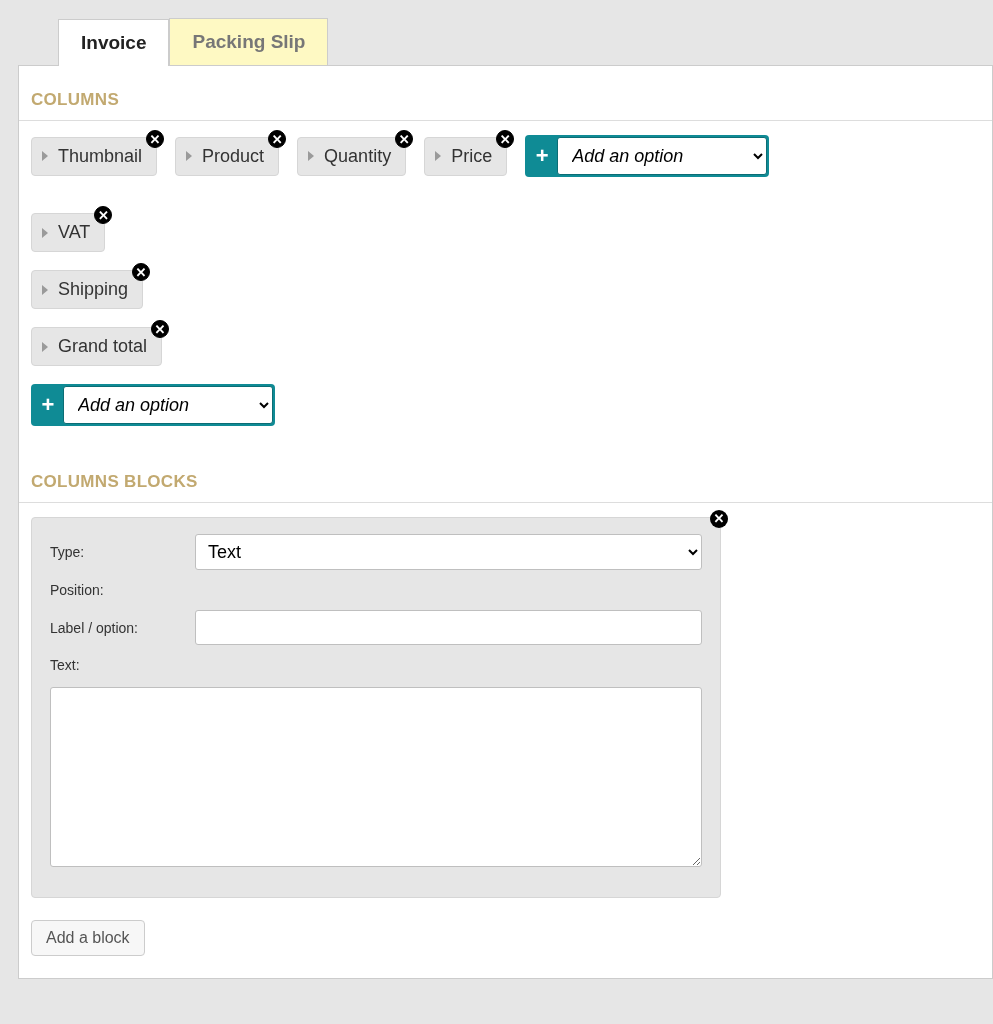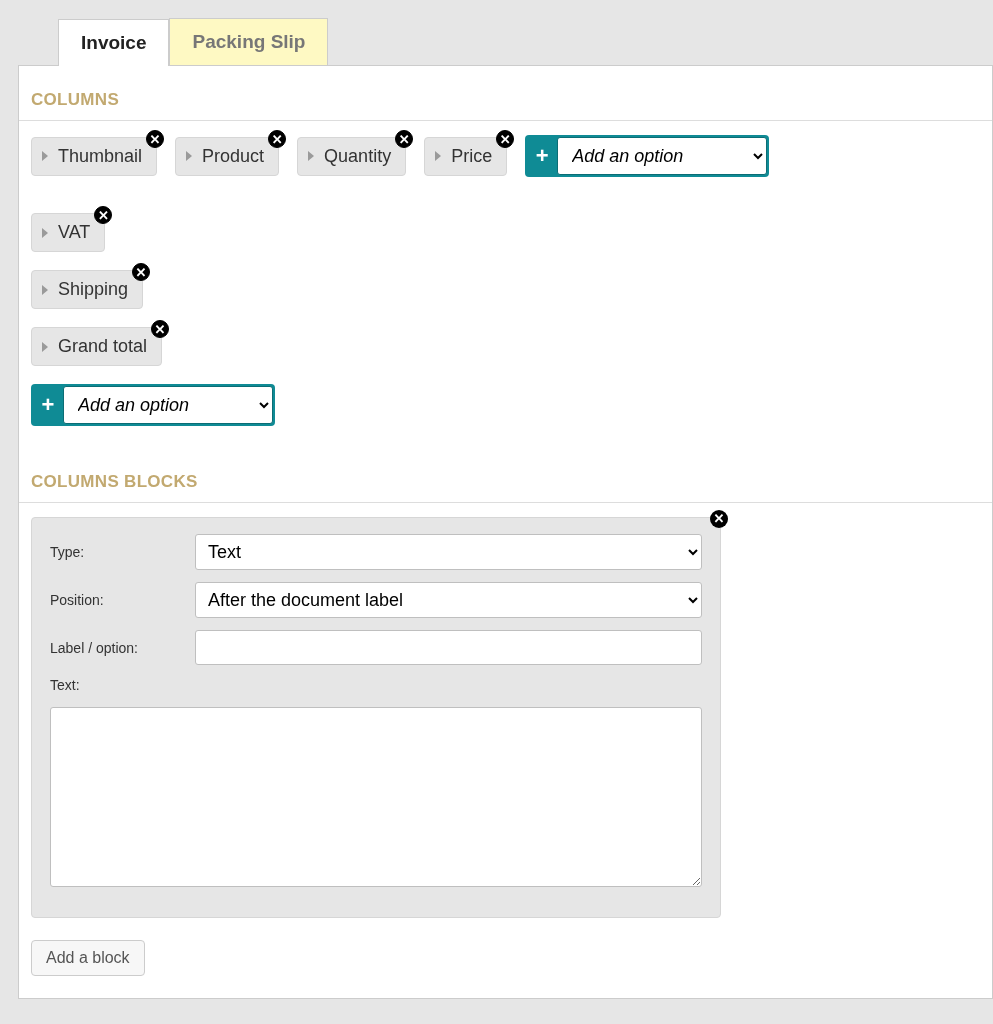--- a/index.html
+++ b/index.html
@@ -270,23 +270,20 @@
 
         <div class="form-row">
           <label>Type:</label>
           <select>
             <option>Text</option>
           </select>
         </div>
 
         <div class="form-row">
           <label>Position:</label>
-          <select>
-            <option>After the document label</option>
-          </select>
         </div>
 
         <div class="form-row">
           <label>Label / option:</label>
           <input type="text" value="" style="">
         </div>
 
         <div class="form-row align-top">
           <label style="margin-bottom:2px;">Text:</label>
         </div>

